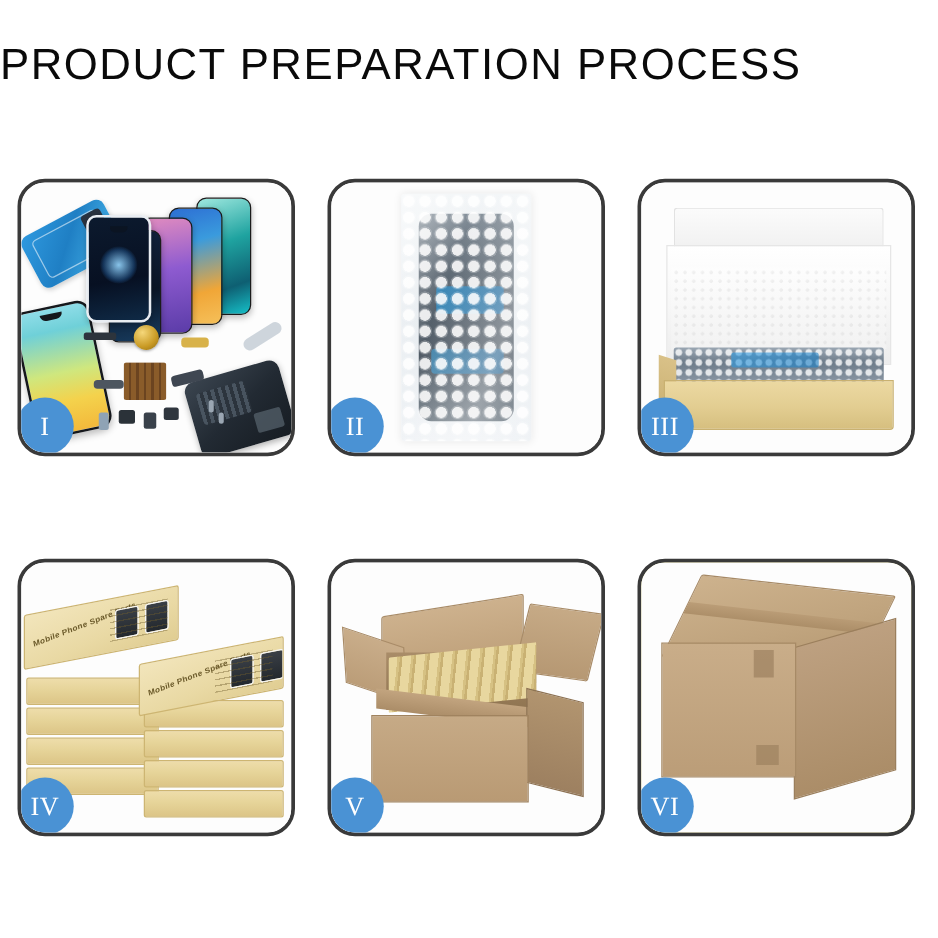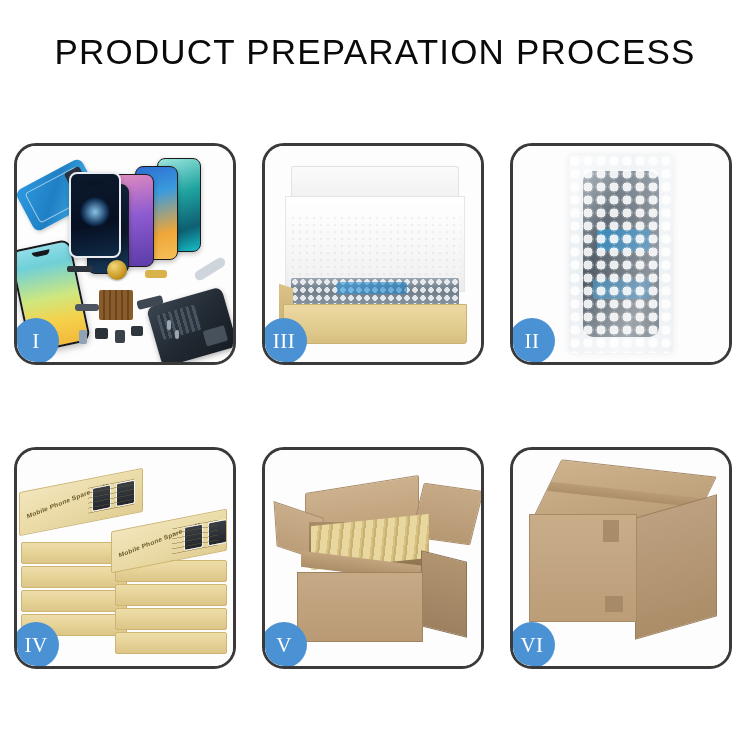--- a/index.html
+++ b/index.html
@@ -5,21 +5,21 @@
   * { box-sizing: border-box; margin: 0; padding: 0; }
   html, body {
     width: 750px; height: 750px;
     background: #ffffff;
     font-family: "Liberation Sans", sans-serif;
     overflow: hidden;
   }
   .page { position: relative; width: 750px; height: 750px; background: #fff; }
 
   
-  .header { text-align: center; padding-top: 34px; }
+  .header { text-align: left; padding-top: 34px; }
   .title {
     font-size: 35px;
     font-weight: 500;
     letter-spacing: 1.2px;
     color: #0a0a0a;
     line-height: 1.05;
     font-family: "Liberation Sans", sans-serif;
   }
   .subtitle {
     margin-top: 11px;
@@ -448,45 +448,45 @@
           <div class="pt sq3"></div>
           <div class="pt sq4"></div>
           <div class="pt scr1"></div>
           <div class="pt scr2"></div>
         </div>
         <div class="tool"></div>
       </div>
       <div class="badge">I</div>
     </div>
 
+    <div class="panel p2">
+      <div class="stage">
+        <div class="bubblepack">
+          <div class="bp-inner"></div>
+          <div class="bp-blue1"></div>
+          <div class="bp-blue2"></div>
+          <div class="bp-bubbles"></div>
+          <div class="bp-sheen"></div>
+        </div>
+      </div>
+      <div class="badge">II</div>
+    </div>
+
     <div class="panel p3">
       <div class="stage">
         <div class="obox">
           <div class="ob-backlid"></div>
           <div class="ob-interior"></div>
           <div class="ob-foam"></div>
           <div class="ob-content"></div>
           <div class="ob-lsid"></div>
           <div class="ob-front"></div>
         </div>
       </div>
       <div class="badge">III</div>
-    </div>
-
-    <div class="panel p2">
-      <div class="stage">
-        <div class="bubblepack">
-          <div class="bp-inner"></div>
-          <div class="bp-blue1"></div>
-          <div class="bp-blue2"></div>
-          <div class="bp-bubbles"></div>
-          <div class="bp-sheen"></div>
-        </div>
-      </div>
-      <div class="badge">II</div>
     </div>
 
     <div class="panel p4">
       <div class="stage">
         <div class="stack">
 
           <div class="sbox" style="left:2px;  top:150px; width:106px; height:22px;"></div>
           <div class="sbox" style="left:2px;  top:126px; width:106px; height:22px;"></div>
           <div class="sbox" style="left:2px;  top:102px; width:106px; height:22px;"></div>
           <div class="sbox" style="left:2px;  top:78px;  width:106px; height:22px;"></div>

